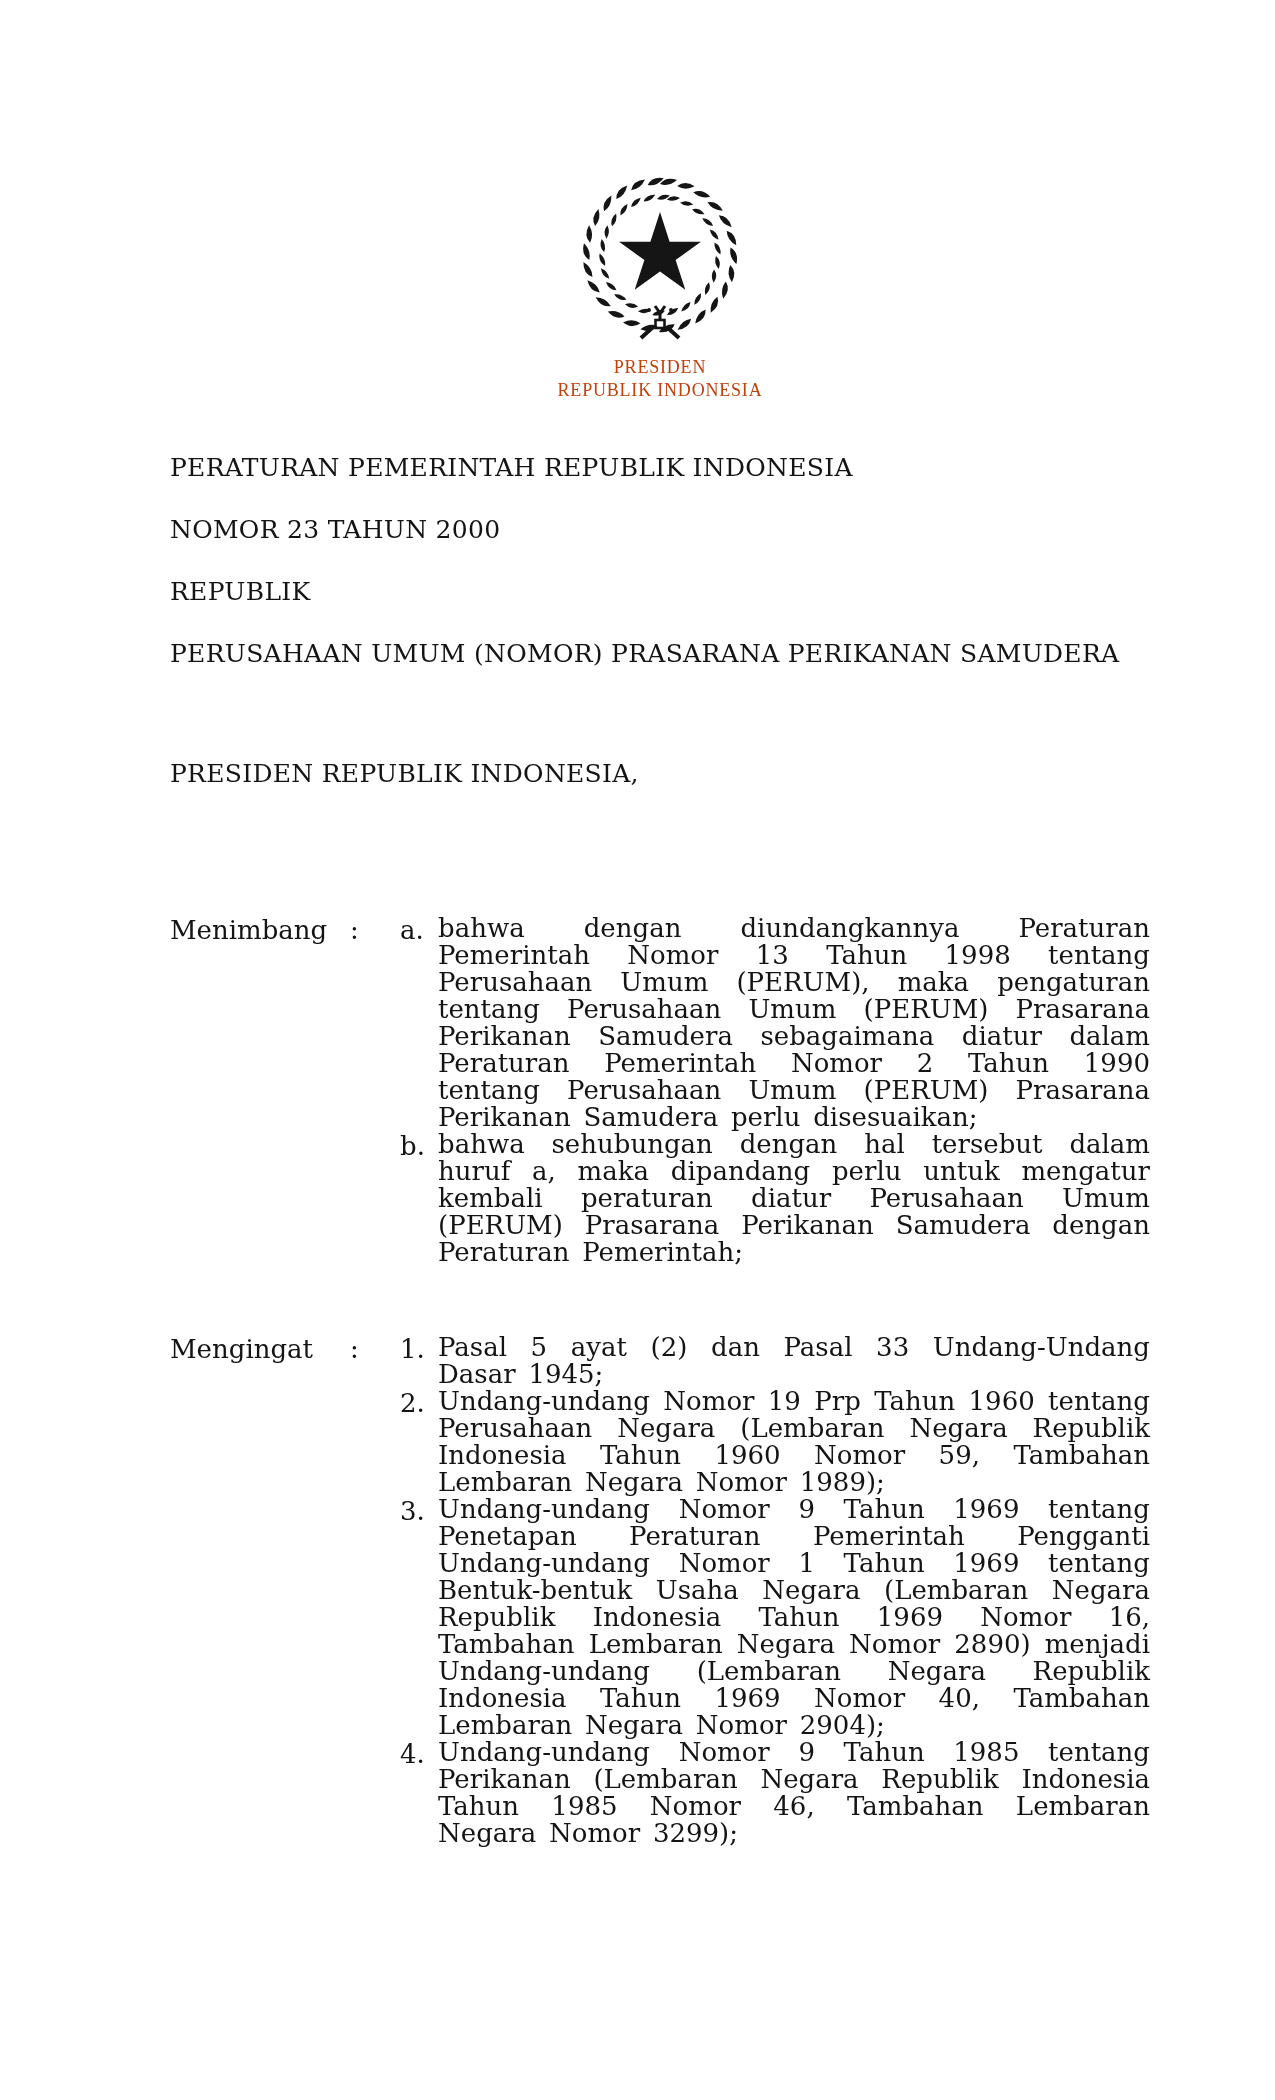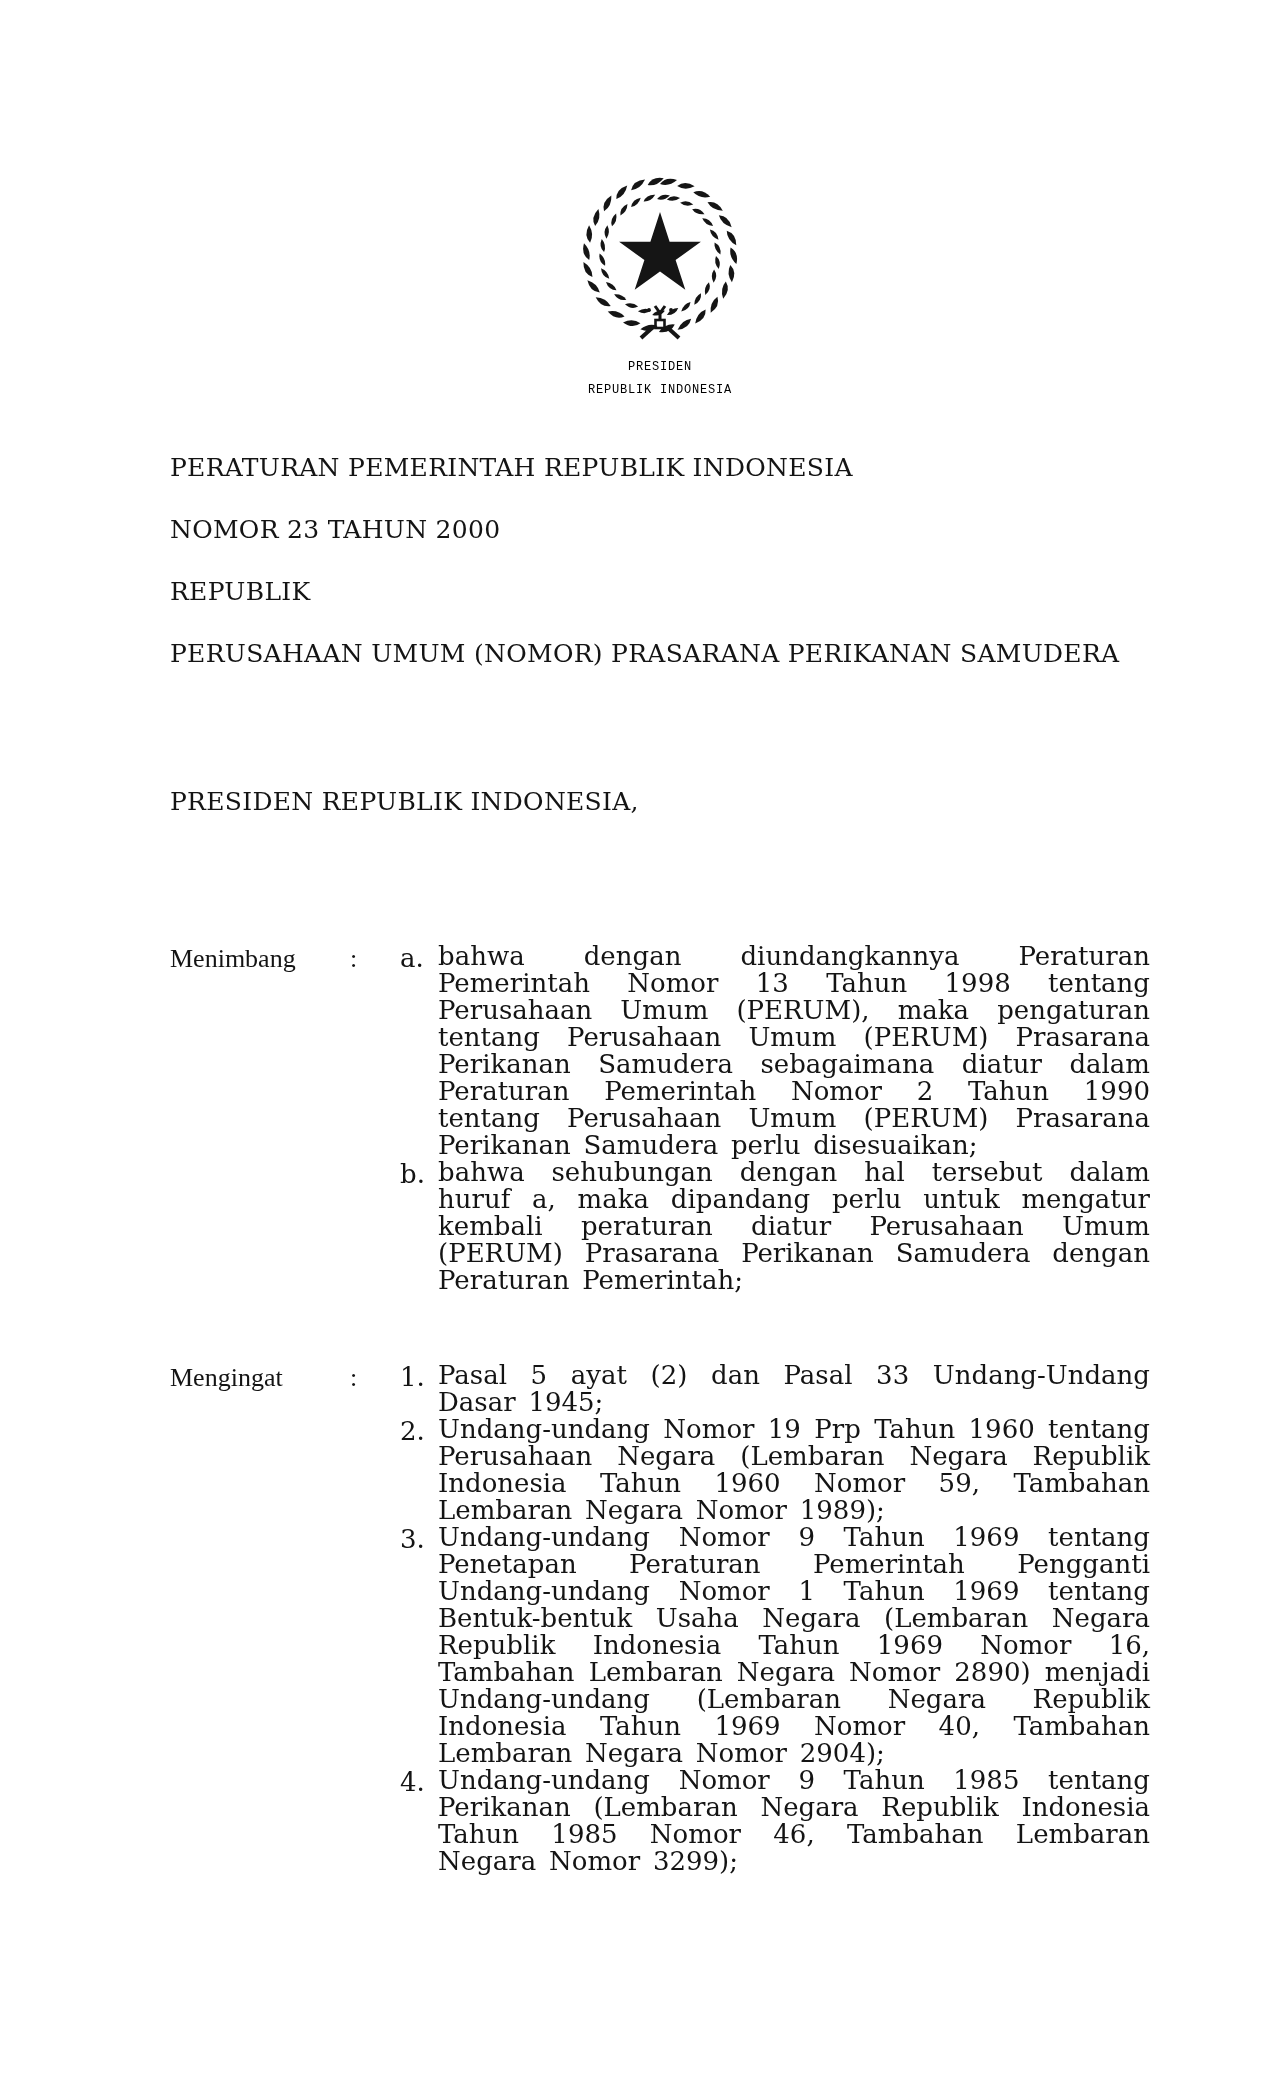--- a/index.html
+++ b/index.html
@@ -12,54 +12,54 @@
     color: #141414;
     font-family: "DejaVu Serif", serif;
     padding: 0 125px 0 170px;
     box-sizing: border-box;
     overflow: hidden;
   }
   
   .header { margin-top: 160px; text-align: center; }
   .seal { display: block; margin: 0 auto; width: 200px; height: 192px; }
   .org-line {
-    font-family: Liberation Mono, monospace;
-    font-size: 12px;
+    font-family: Liberation Serif, serif;
+    font-size: 18px;
     line-height: 23px;
     letter-spacing: 0.8px;
-    color: #000000;
+    color: #c2410c;
   }
   .org-line.first { margin-top: 4px; }
   
   .titleblock { margin-top: 50px; }
   .tline {
     font-size: 25px;
     line-height: 32px;
     margin-bottom: 30px;
     letter-spacing: 0.3px;
     white-space: nowrap;
   }
   .tline:last-of-type { margin-bottom: 0; }
   .salutation {
-    margin-top: 116px;
+    margin-top: 88px;
     font-size: 25px;
     line-height: 32px;
     letter-spacing: 0.3px;
   }
   
   .clause {
     display: grid;
     grid-template-columns: 180px 50px 1fr;
     align-items: start;
     font-size: 26px;
     line-height: 31px;
   }
   .clause.menimbang { margin-top: 125px; }
   .clause.mengingat { margin-top: 68px; }
-  .clabel, .ccolon { line-height: 31px; font-family: Liberation Serif, serif; }
+  .clabel, .ccolon { line-height: 31px; }
   .citems { }
   .item {
     display: grid;
     grid-template-columns: 38px 1fr;
     align-items: start;
   }
   .marker { line-height: 31px; }
   .itext {
     text-align: justify;
     text-align-last: left;

